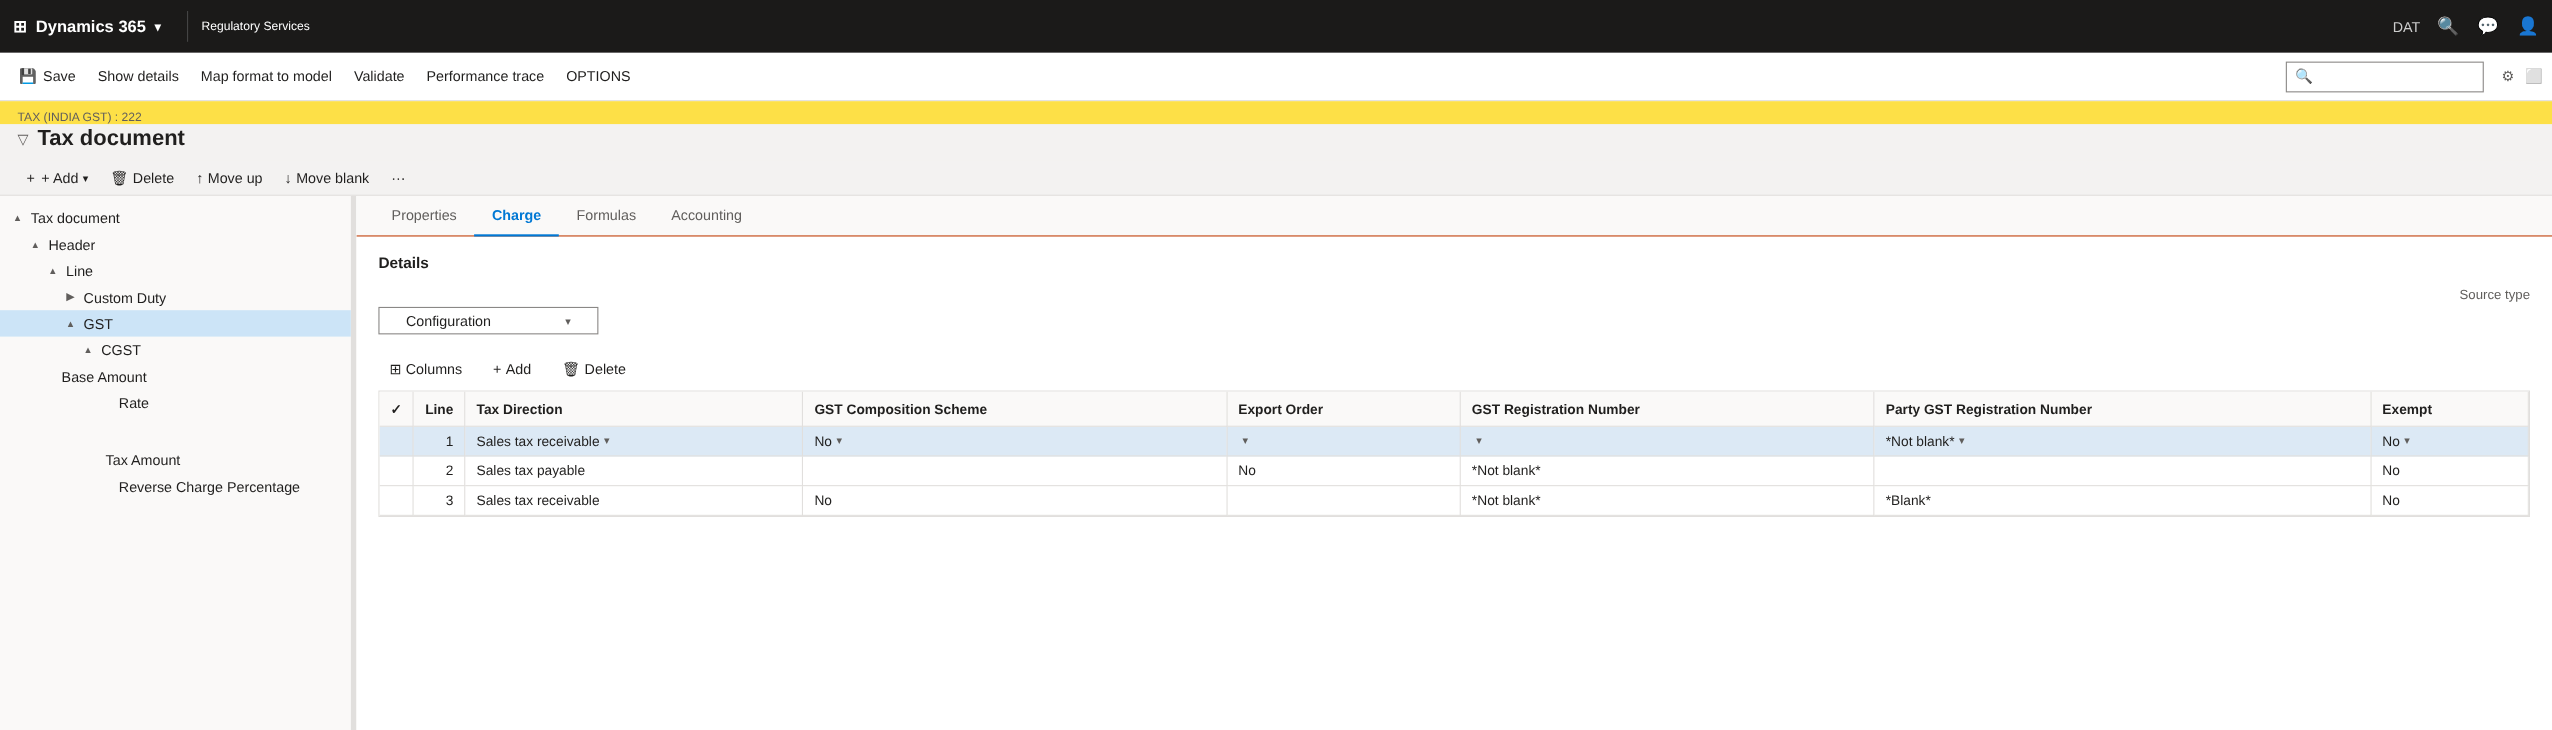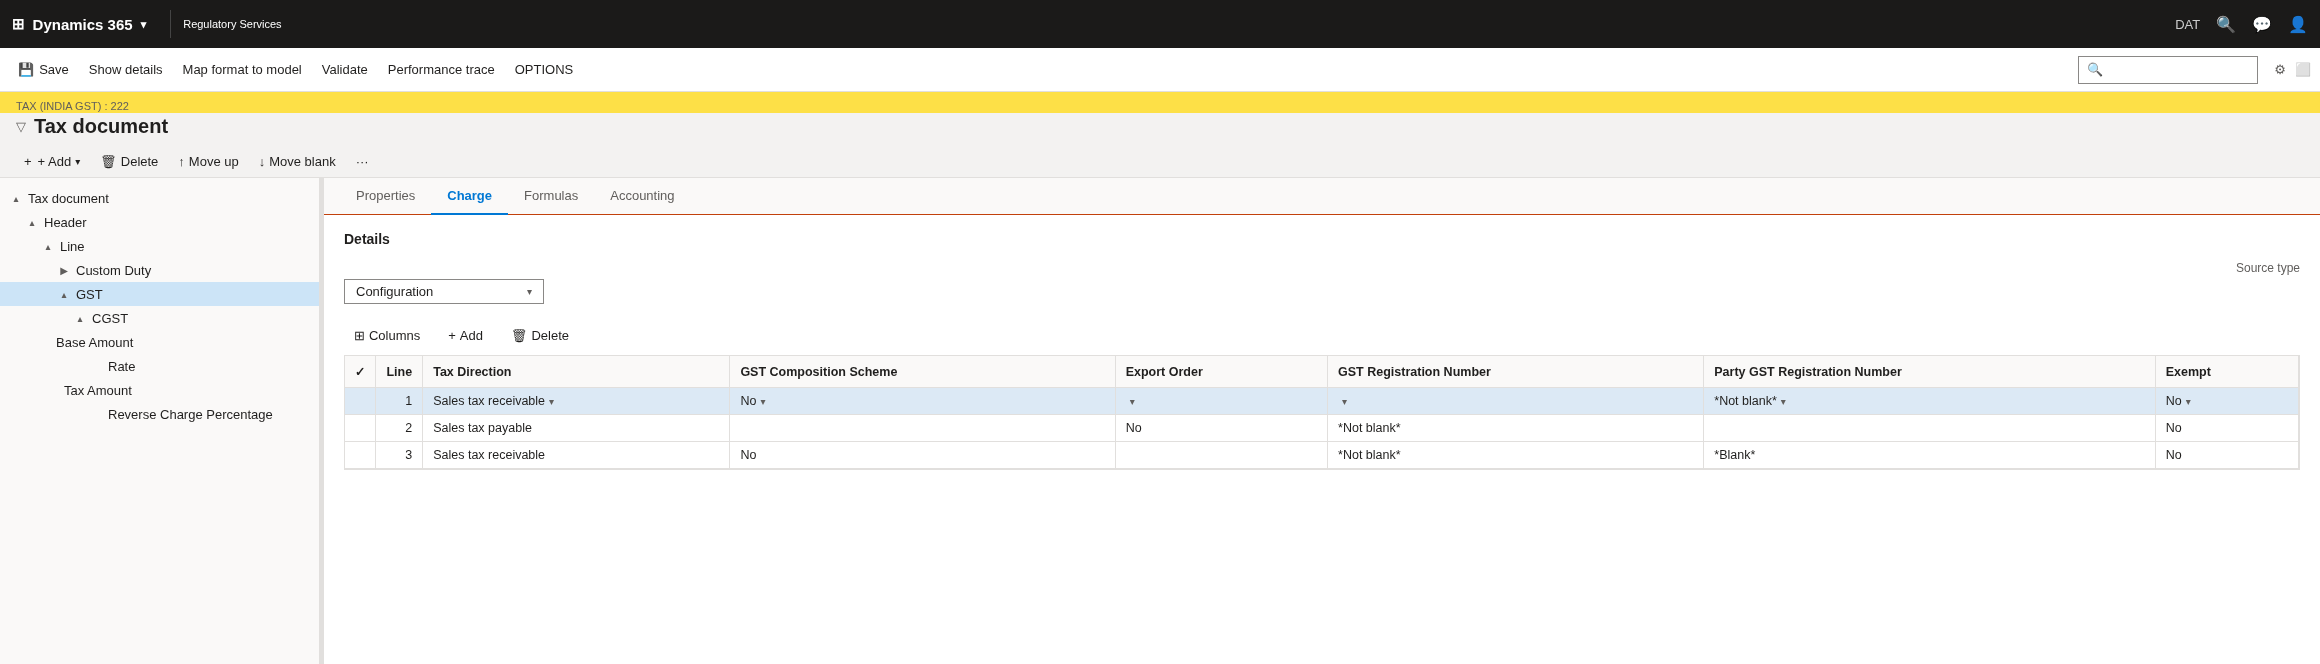--- a/index.html
+++ b/index.html
@@ -213,21 +213,21 @@
     .field-label {
       font-size: 12px;
       color: #605e5c;
       margin-bottom: 4px;
       text-align: right;
     }
     .field-select {
       display: flex;
       align-items: center;
       border: 1px solid #8a8886;
-      padding: 4px 11px;
+      padding: 4px 24px;
       width: 200px;
       cursor: pointer;
       background: #fff;
       justify-content: space-between;
     }
 
     
     .table-toolbar {
       display: flex;
       align-items: center;
@@ -402,21 +402,21 @@
       <span class="tree-label">CGST</span>
     </div>
     <div class="tree-item" style="padding-left: 36px; align-items: center;">
       <span class="tree-toggle" style="width:16px; display:inline-block;"></span>
       <span class="tree-label">Base Amount</span>
     </div>
     <div class="tree-item" style="padding-left: 88px;">
       <span class="tree-toggle" style="width:16px; display:inline-block;"></span>
       <span class="tree-label">Rate</span>
     </div>
-    <div class="tree-item" style="padding-left: 44px;">
+    <div class="tree-item" style="padding-left: 76px; margin-top: 28px;">
       <span class="tree-toggle" style="width:16px; display:inline-block;"></span>
       <span class="tree-label">Tax Amount</span>
     </div>
     <div class="tree-item" style="padding-left: 88px;">
       <span class="tree-toggle" style="width:16px; display:inline-block;"></span>
       <span class="tree-label">Reverse Charge Percentage</span>
     </div>
   </div>
 
   <div class="tree-resizer"></div>

